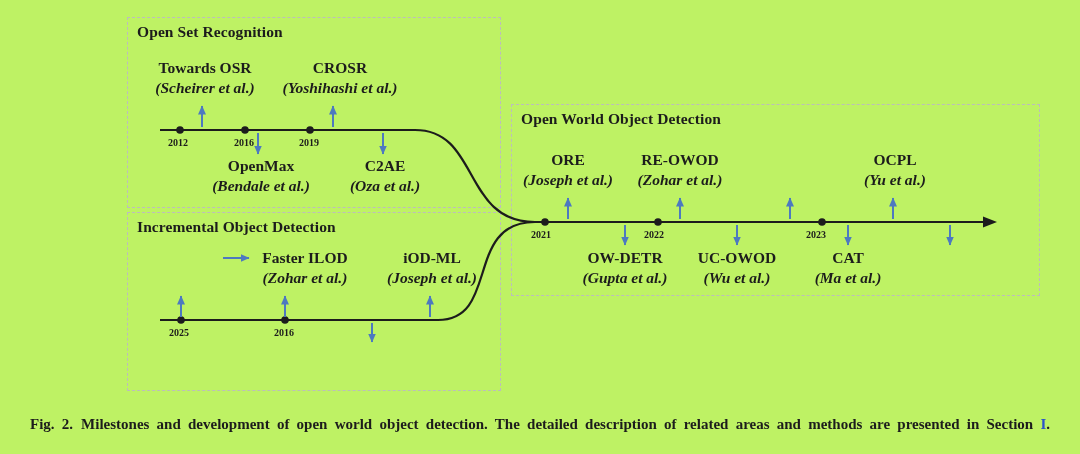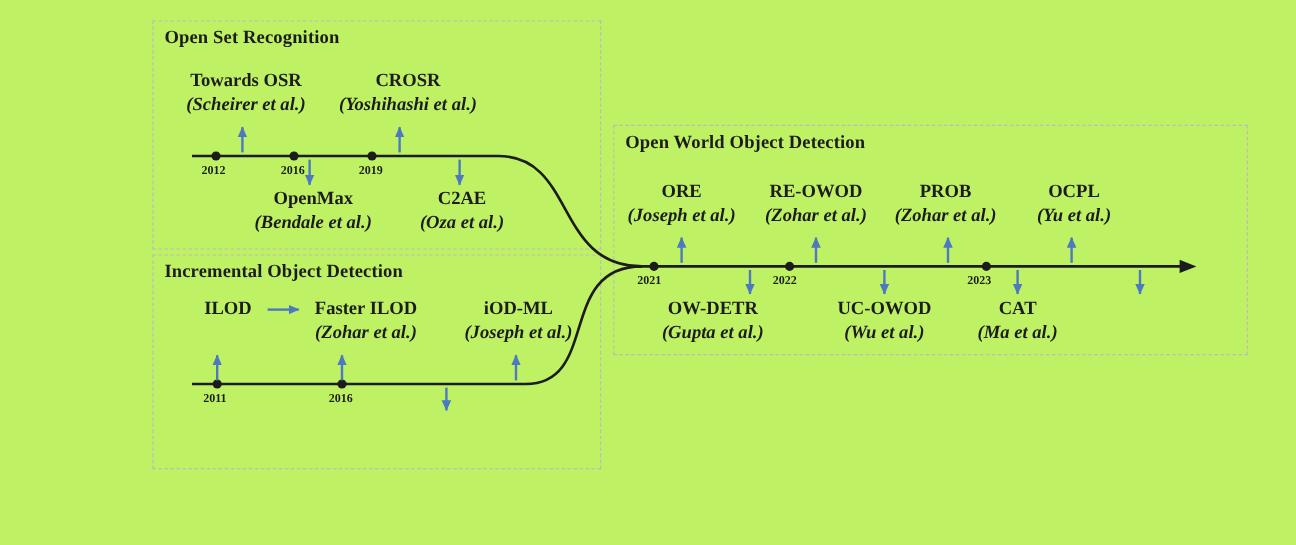--- a/index.html
+++ b/index.html
@@ -98,64 +98,60 @@
   <div class="ms" style="left:261px; top:156px">
     <div class="ms-name">OpenMax</div>
     <div class="ms-cite">(Bendale et al.)</div>
   </div>
   <div class="ms" style="left:385px; top:156px">
     <div class="ms-name">C2AE</div>
     <div class="ms-cite">(Oza et al.)</div>
   </div>
 
   <div class="ms" style="left:190px; top:248px">
-    <div class="ms-name">ILOD</div>
   </div>
   <div class="ms" style="left:305px; top:248px">
     <div class="ms-name">Faster ILOD</div>
     <div class="ms-cite">(Zohar et al.)</div>
   </div>
   <div class="ms" style="left:432px; top:248px">
     <div class="ms-name">iOD-ML</div>
     <div class="ms-cite">(Joseph et al.)</div>
   </div>
 
   <div class="ms" style="left:568px; top:150px">
     <div class="ms-name">ORE</div>
     <div class="ms-cite">(Joseph et al.)</div>
   </div>
   <div class="ms" style="left:680px; top:150px">
     <div class="ms-name">RE-OWOD</div>
     <div class="ms-cite">(Zohar et al.)</div>
   </div>
-  <div class="ms" style="left:788px; top:150px">
-    <div class="ms-name">PROB</div>
-    <div class="ms-cite">(Zohar et al.)</div>
-  </div>
   <div class="ms" style="left:895px; top:150px">
     <div class="ms-name">OCPL</div>
     <div class="ms-cite">(Yu et al.)</div>
   </div>
 
-  <div class="ms" style="left:594px; top:248px">
+  <div class="ms" style="left:625px; top:248px">
     <div class="ms-name">OW-DETR</div>
     <div class="ms-cite">(Gupta et al.)</div>
   </div>
   <div class="ms" style="left:737px; top:248px">
     <div class="ms-name">UC-OWOD</div>
     <div class="ms-cite">(Wu et al.)</div>
   </div>
   <div class="ms" style="left:848px; top:248px">
     <div class="ms-name">CAT</div>
     <div class="ms-cite">(Ma et al.)</div>
   </div>
 
   <div class="year" style="left:178px; top:137px">2012</div>
   <div class="year" style="left:244px; top:137px">2016</div>
   <div class="year" style="left:309px; top:137px">2019</div>
-  <div class="year" style="left:179px; top:327px">2011</div>
+  <div class="year" style="left:179px; top:327px">2025</div>
   <div class="year" style="left:284px; top:327px">2016</div>
   <div class="year" style="left:541px; top:229px">2021</div>
   <div class="year" style="left:654px; top:229px">2022</div>
   <div class="year" style="left:816px; top:229px">2023</div>
 
+  <div class="caption"><span class="cap-label">Fig. 2.</span><span>Milestones and development of open world object detection. The detailed description of related areas and methods are presented in Section</span> <span class="cap-link">I</span><span>.</span></div>
 
 </div>
 
 </body></html>

